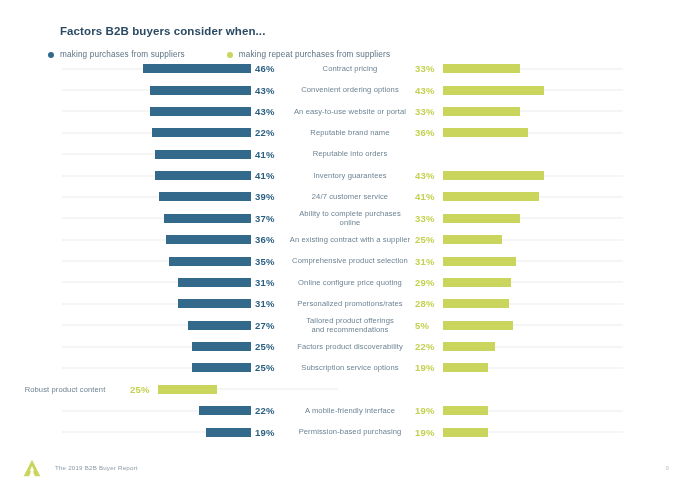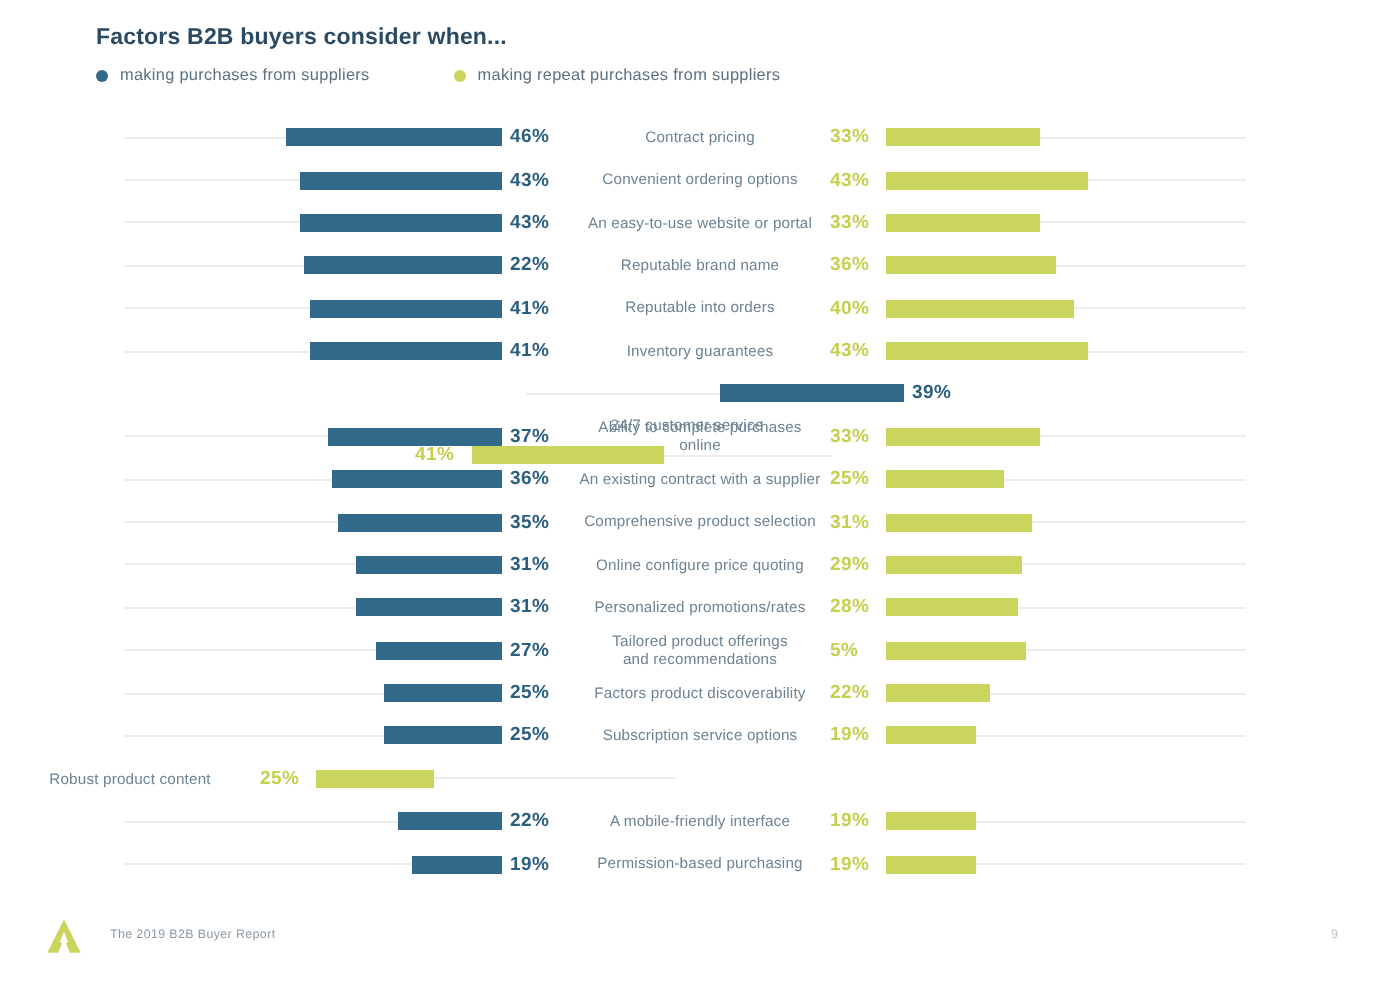--- a/index.html
+++ b/index.html
@@ -12,21 +12,21 @@
   }
   #slide{
     position:absolute;inset:0;
     background:#ffffff;
   }
 
   
   #header{position:absolute;left:48px;top:12px;right:20px;}
   #chart-title{
     font-size:11.5px;font-weight:bold;color:#2a4a63;
-    letter-spacing:.1px;line-height:14px;margin:0;
+    letter-spacing:.1px;line-height:14px;margin:12px;
   }
   #legend{margin-top:7px;display:flex;align-items:center;}
   .legend-item{display:flex;align-items:center;margin-right:22px;}
   .legend-dot{
     width:6px;height:6px;border-radius:50%;
     margin-right:6px;flex:none;
   }
   .legend-label{font-size:8.2px;color:#5b7183;letter-spacing:.15px;}
   #legend-item-repeat{margin-left:20px;}
 
@@ -187,42 +187,37 @@
       </div>
       <div class="row" style="height: 21.3889px;">
         <div class="left-half">
           <div class="left-track"></div>
           <div class="bar-blue" style="width: 96.2609px;"></div>
           <div class="val-blue">41%</div>
         </div>
         <div class="center-label">
           <div>Reputable into orders</div>
         </div>
-        <div class="right-half">
-          <div class="right-track"></div>
-          <div class="val-green">40%</div>
-          <div class="bar-green" style="width: 93.913px;"></div>
-        </div>
       </div>
       <div class="row" style="height: 21.3889px;">
         <div class="left-half">
           <div class="left-track"></div>
           <div class="bar-blue" style="width: 96.2609px;"></div>
           <div class="val-blue">41%</div>
         </div>
         <div class="center-label">
           <div>Inventory guarantees</div>
         </div>
         <div class="right-half">
           <div class="right-track"></div>
           <div class="val-green">43%</div>
           <div class="bar-green" style="width: 100.957px;"></div>
         </div>
       </div>
-      <div class="row" style="height: 21.3889px; flex-direction: column;">
+      <div class="row" style="height: 21.3889px;">
         <div class="left-half">
           <div class="left-track"></div>
           <div class="bar-blue" style="width: 91.5652px;"></div>
           <div class="val-blue">39%</div>
         </div>
         <div class="center-label">
           <div>24/7 customer service</div>
         </div>
         <div class="right-half">
           <div class="right-track"></div>

